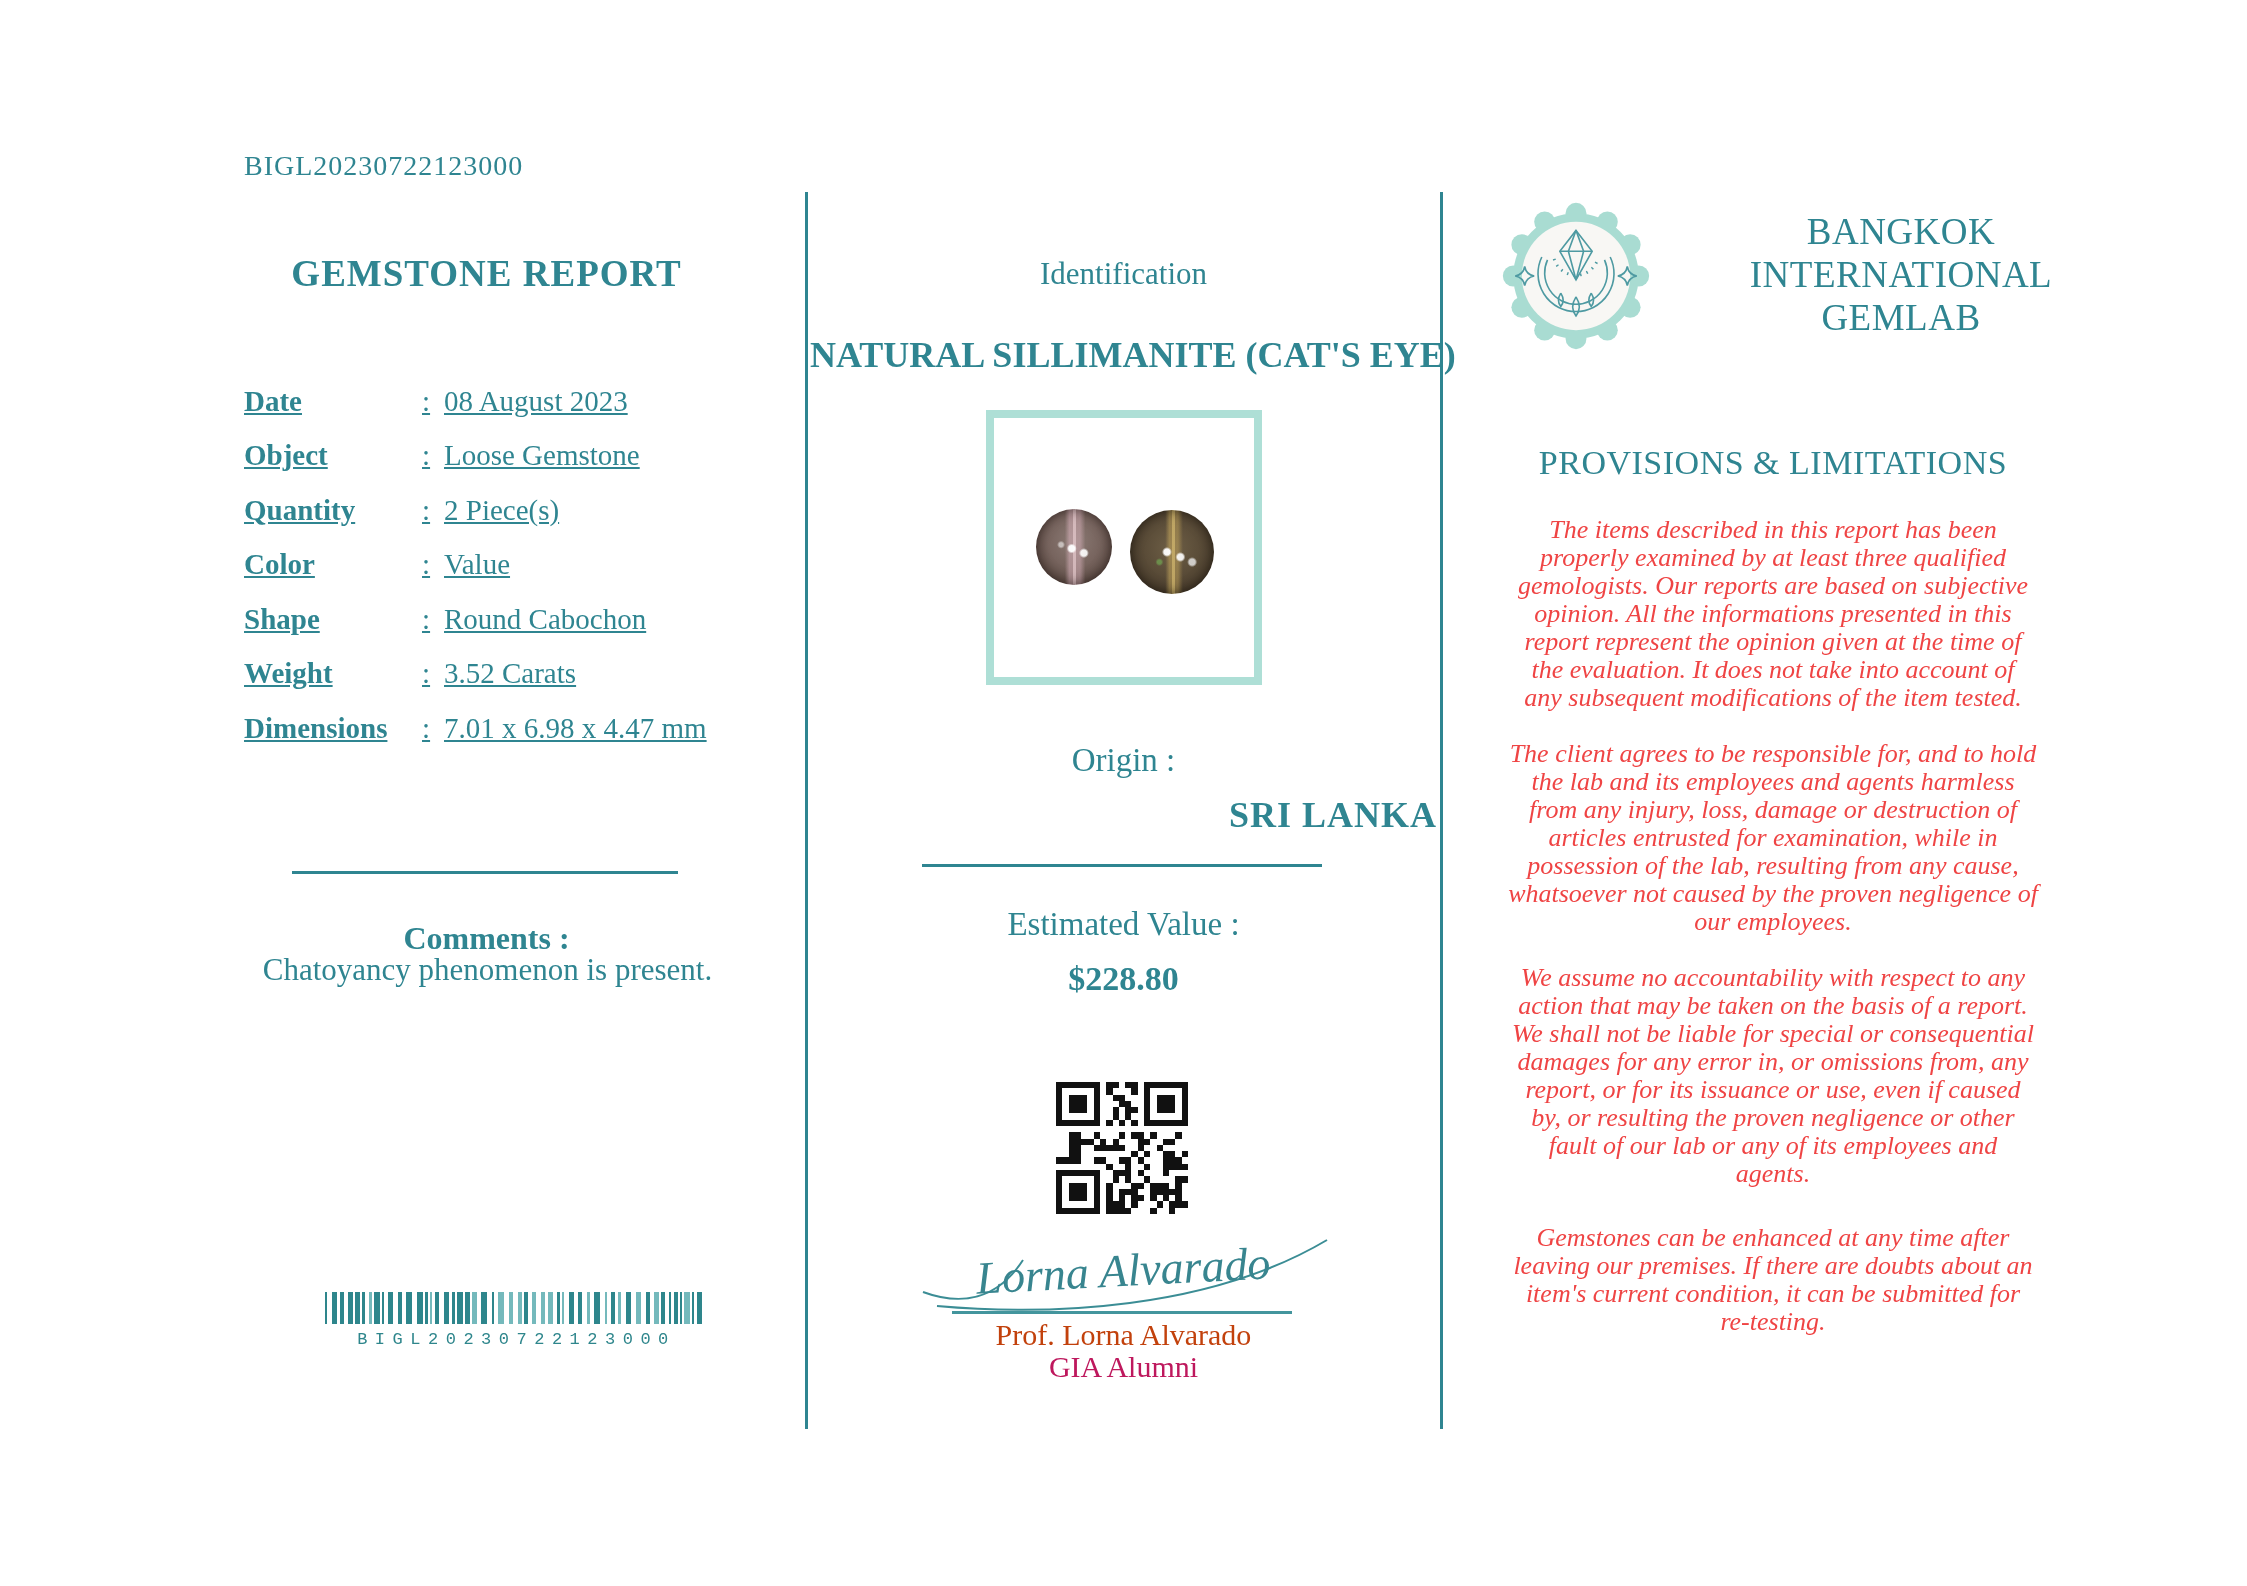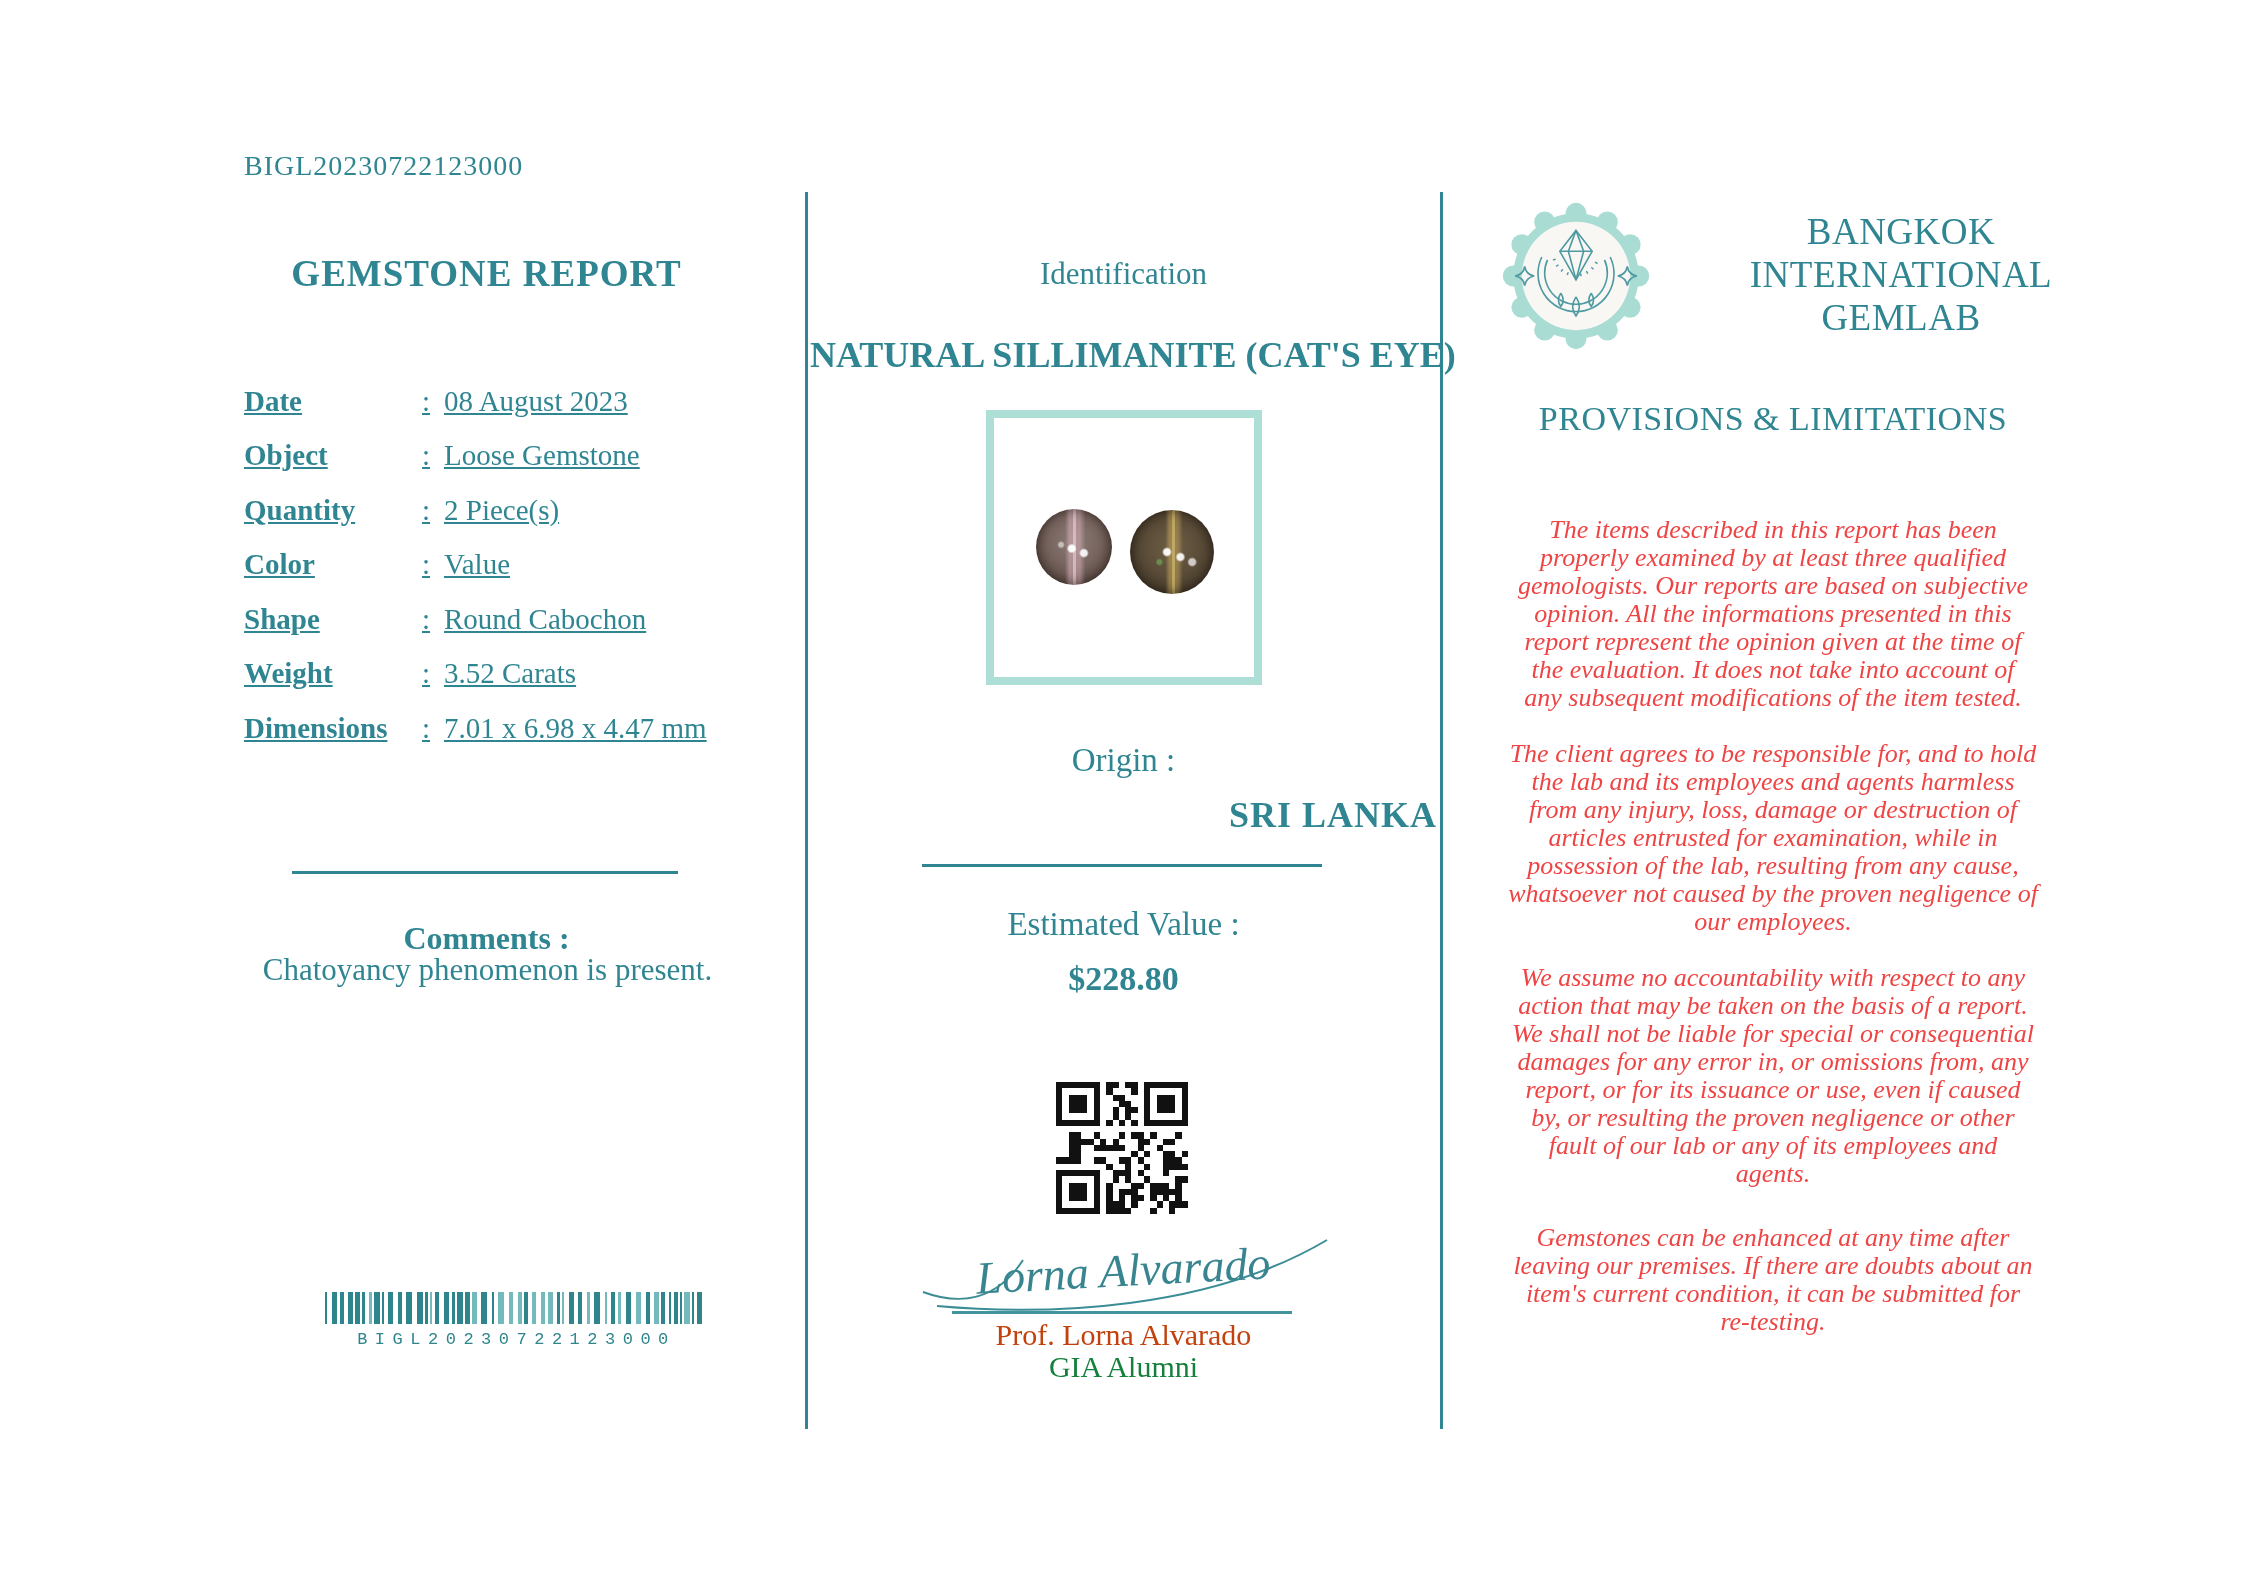--- a/index.html
+++ b/index.html
@@ -61,27 +61,27 @@
   }
   #origin-heading{top:742px;font-size:33px;}
   #origin-value{top:794px;font-size:36px;font-weight:bold;letter-spacing:1px;text-align:right;}
   #origin-divider{left:922px;top:864px;width:400px;height:3px;background:#2f8591;}
   #estimated-heading{top:906px;font-size:33px;}
   #estimated-value{top:960px;font-size:34px;font-weight:bold;}
   #qr-code{left:1056px;top:1082px;width:132px;height:132px;}
   #signature-wrap{top:1226px;}
   #signature-line{left:952px;top:1311px;width:340px;height:3px;background:#43959d;}
   #signatory-name{top:1318px;font-size:30px;color:#c2410c;}
-  #signatory-title{top:1350px;font-size:30px;color:#15803d;}
+  #signatory-title{top:1350px;font-size:30px;color:#be185d;}
 
   
   #lab-header{left:1500px;top:200px;width:650px;display:flex;align-items:flex-start;}
   #lab-logo{width:152px;height:152px;flex:0 0 auto;}
   #lab-name{flex:1;text-align:center;margin-top:10px;font-size:37px;line-height:43px;letter-spacing:0.5px;white-space:pre-line;}
-  #provisions-heading{left:1466px;top:400px;width:614px;font-size:34px;letter-spacing:0.5px;}
+  #provisions-heading{left:1466px;top:444px;width:614px;font-size:34px;letter-spacing:0.5px;}
   .provision{left:1466px;width:614px;font-size:26px;font-style:italic;line-height:28px;color:#ef4444;white-space:pre-line;text-align:center;}
   #provision-0{top:516px;}
   #provision-1{top:740px;}
   #provision-2{top:964px;}
   #provision-3{top:1224px;}
 </style>
 </head>
 <body>
 
 <div id="page">

